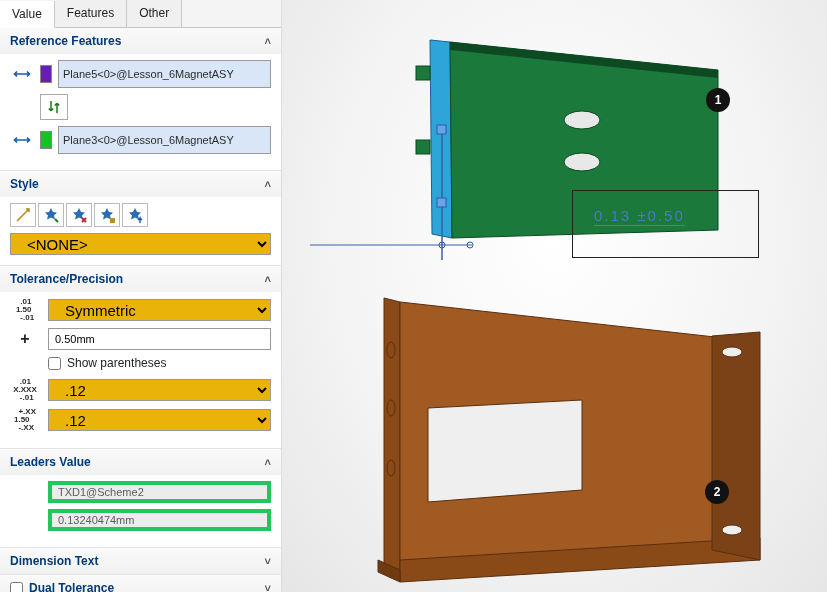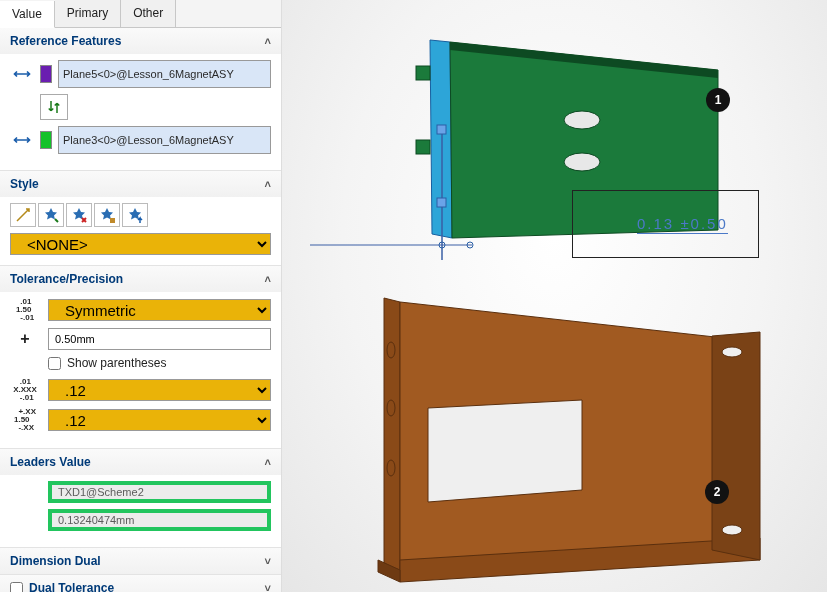--- a/index.html
+++ b/index.html
@@ -39,37 +39,37 @@
   .chk-row { display:flex; align-items:center; gap:6px; margin-left:38px; margin-bottom:8px;}
   .chk { width:13px; height:13px; }
 
   .pv-field { width:100%; height:22px; border:4px solid #22c55e; background:#ececec; color:#5c5c5c; padding:0 6px; font-size:11px; display:flex; align-items:center; margin-left:38px; width:calc(100% - 38px); margin-bottom:6px;}
 
   
   .viewport { flex:1; position:relative; background: radial-gradient(ellipse at 50% 40%, #ffffff 0%, #f4f4f4 55%, #e6e6e6 100%); overflow:hidden;}
   .viewport svg { position:absolute; top:0; left:0; }
 
   .dim-box { position:absolute; left:290px; top:190px; width:187px; height:68px; border:1px solid #222; background:transparent; }
-  .dim-text { position:absolute; left:312px; top:215px; font-family:"Courier New",monospace; font-size:15px; color:#4b79c7; letter-spacing:2px;margin-left:43px; }
+  .dim-text { position:absolute; left:312px; top:207px; font-family:"Courier New",monospace; font-size:15px; color:#4b79c7; letter-spacing:2px; }
   .dim-text .under{ border-bottom:1px solid #4b79c7; padding-bottom:1px;}
 
   .callout { position:absolute; width:24px; height:24px; border-radius:50%; background:#121212; color:#fff; display:flex; align-items:center; justify-content:center; font-size:12px; font-weight:600;}
   .c1 { left:424px; top:88px; }
   .c2 { left:423px; top:480px; }
 
 </style>
 </head>
 <body>
 
 <div class="app">
 
   <div class="panel">
     <div class="tabs">
       <div class="tab active">Value</div>
-      <div class="tab">Primary</div>
+      <div class="tab">Features</div>
       <div class="tab">Other</div>
     </div>
 
     <div class="section">
       <div class="section-header">
         <span>Reference Features</span>
         <span class="chev">˄</span>
       </div>
       <div class="section-body">
         <div class="ref-row">
@@ -188,21 +188,21 @@
         <span class="chev">˄</span>
       </div>
       <div class="section-body">
         <div class="pv-field">TXD1@Scheme2</div>
         <div class="pv-field">0.13240474mm</div>
       </div>
     </div>
 
     <div class="section">
       <div class="section-header">
-        <span>Dimension Dual</span>
+        <span>Dimension Text</span>
         <span class="chev">˅</span>
       </div>
     </div>
 
     <div class="section">
       <div class="section-header">
         <span style="display:flex;align-items:center;gap:6px;">
           <input type="checkbox" class="chk" style="">
           <span>Dual Tolerance</span>
         </span>

